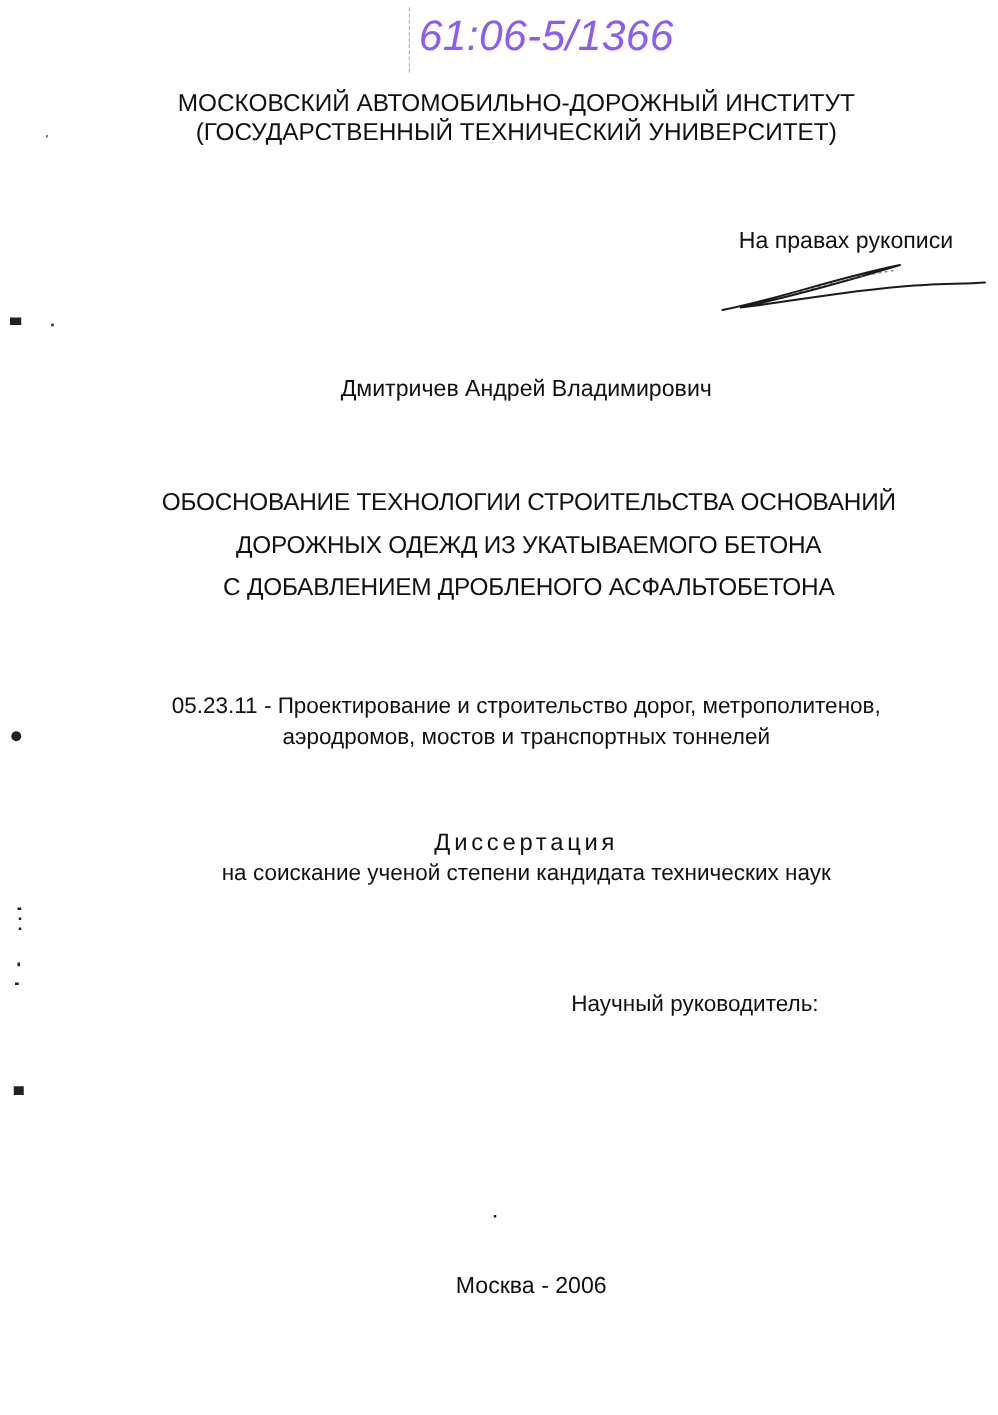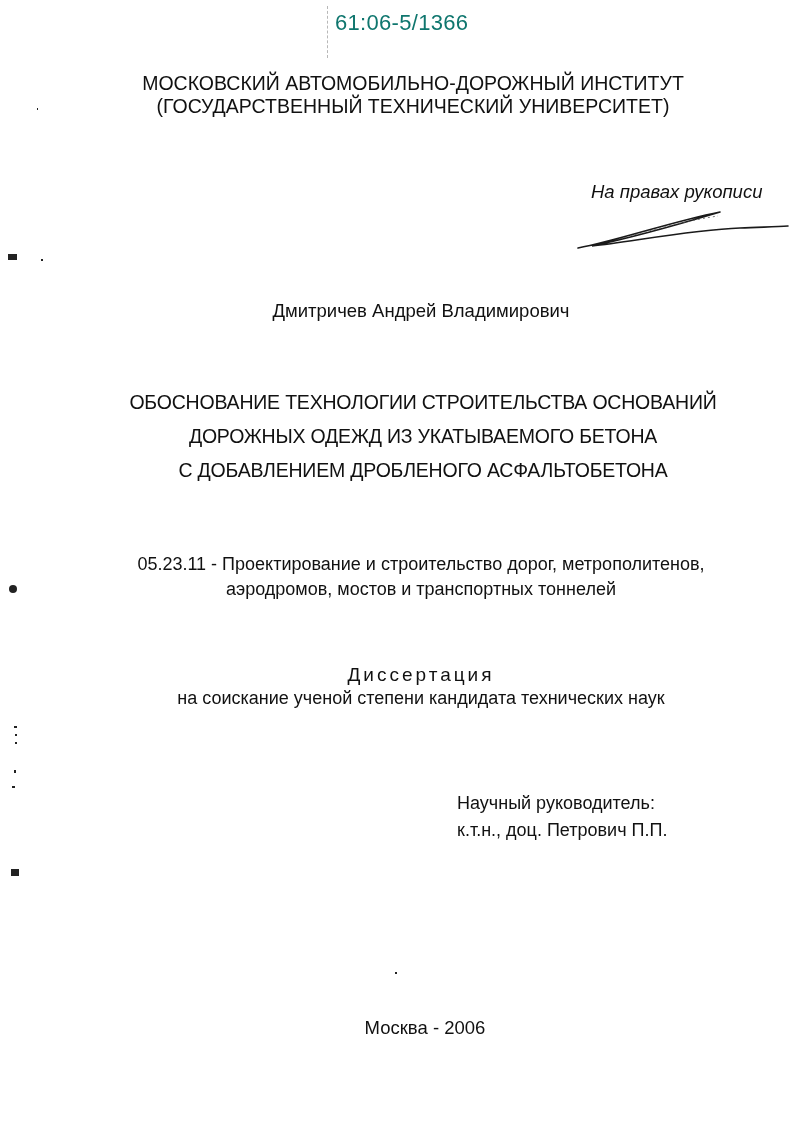--- a/index.html
+++ b/index.html
@@ -19,42 +19,42 @@
     .center-line {
       position: absolute;
       left: 0;
       width: 798px;
       text-align: center;
       white-space: nowrap;
     }
     .catalog-number {
       left: 335px;
       top: 10px;
-      font-size: 22px;
+      font-size: 34px;
       letter-spacing: 0.3px;
-      color: #0f766e;
+      color: #8b5cf6;
+      font-style: italic;
     }
     .catalog-rule {
       left: 327px;
       top: 6px;
       width: 0;
       height: 52px;
       border-left: 1px dashed #b8b8b8;
     }
     .institution {
       top: 72px;
       font-size: 19.5px;
       line-height: 23px;
       left: 14px;
     }
     .rights {
       left: 591px;
       top: 181px;
       font-size: 18.5px;
-      font-style: italic;
     }
     .signature {
       left: 570px;
       top: 200px;
       width: 220px;
       height: 55px;
     }
     .author {
       top: 300px;
       font-size: 18.5px;
@@ -131,21 +131,20 @@
   <div class="center-line specialty">
     <div>05.23.11 - Проектирование и строительство дорог, метрополитенов,</div>
     <div>аэродромов, мостов и транспортных тоннелей</div>
   </div>
 
   <div class="center-line doc-type">Диссертация</div>
   <div class="center-line degree">на соискание ученой степени кандидата технических наук</div>
 
   <div class="abs advisor">
     <div>Научный руководитель:</div>
-    <div>к.т.н., доц. Петрович П.П.</div>
   </div>
 
   <div class="center-line city-year">Москва - 2006</div>
 
   <div class="scan-mark" style="left:8px;top:254px;width:9px;height:6px;"></div>
   <div class="scan-mark" style="left:41px;top:259px;width:2px;height:2px;"></div>
   <div class="scan-mark" style="left:9px;top:585px;width:8px;height:8px;border-radius:50%;"></div>
   <div class="scan-mark" style="left:14px;top:726px;width:3px;height:2px;"></div>
   <div class="scan-mark" style="left:15px;top:734px;width:2px;height:2px;"></div>
   <div class="scan-mark" style="left:15px;top:742px;width:2px;height:2px;"></div>

